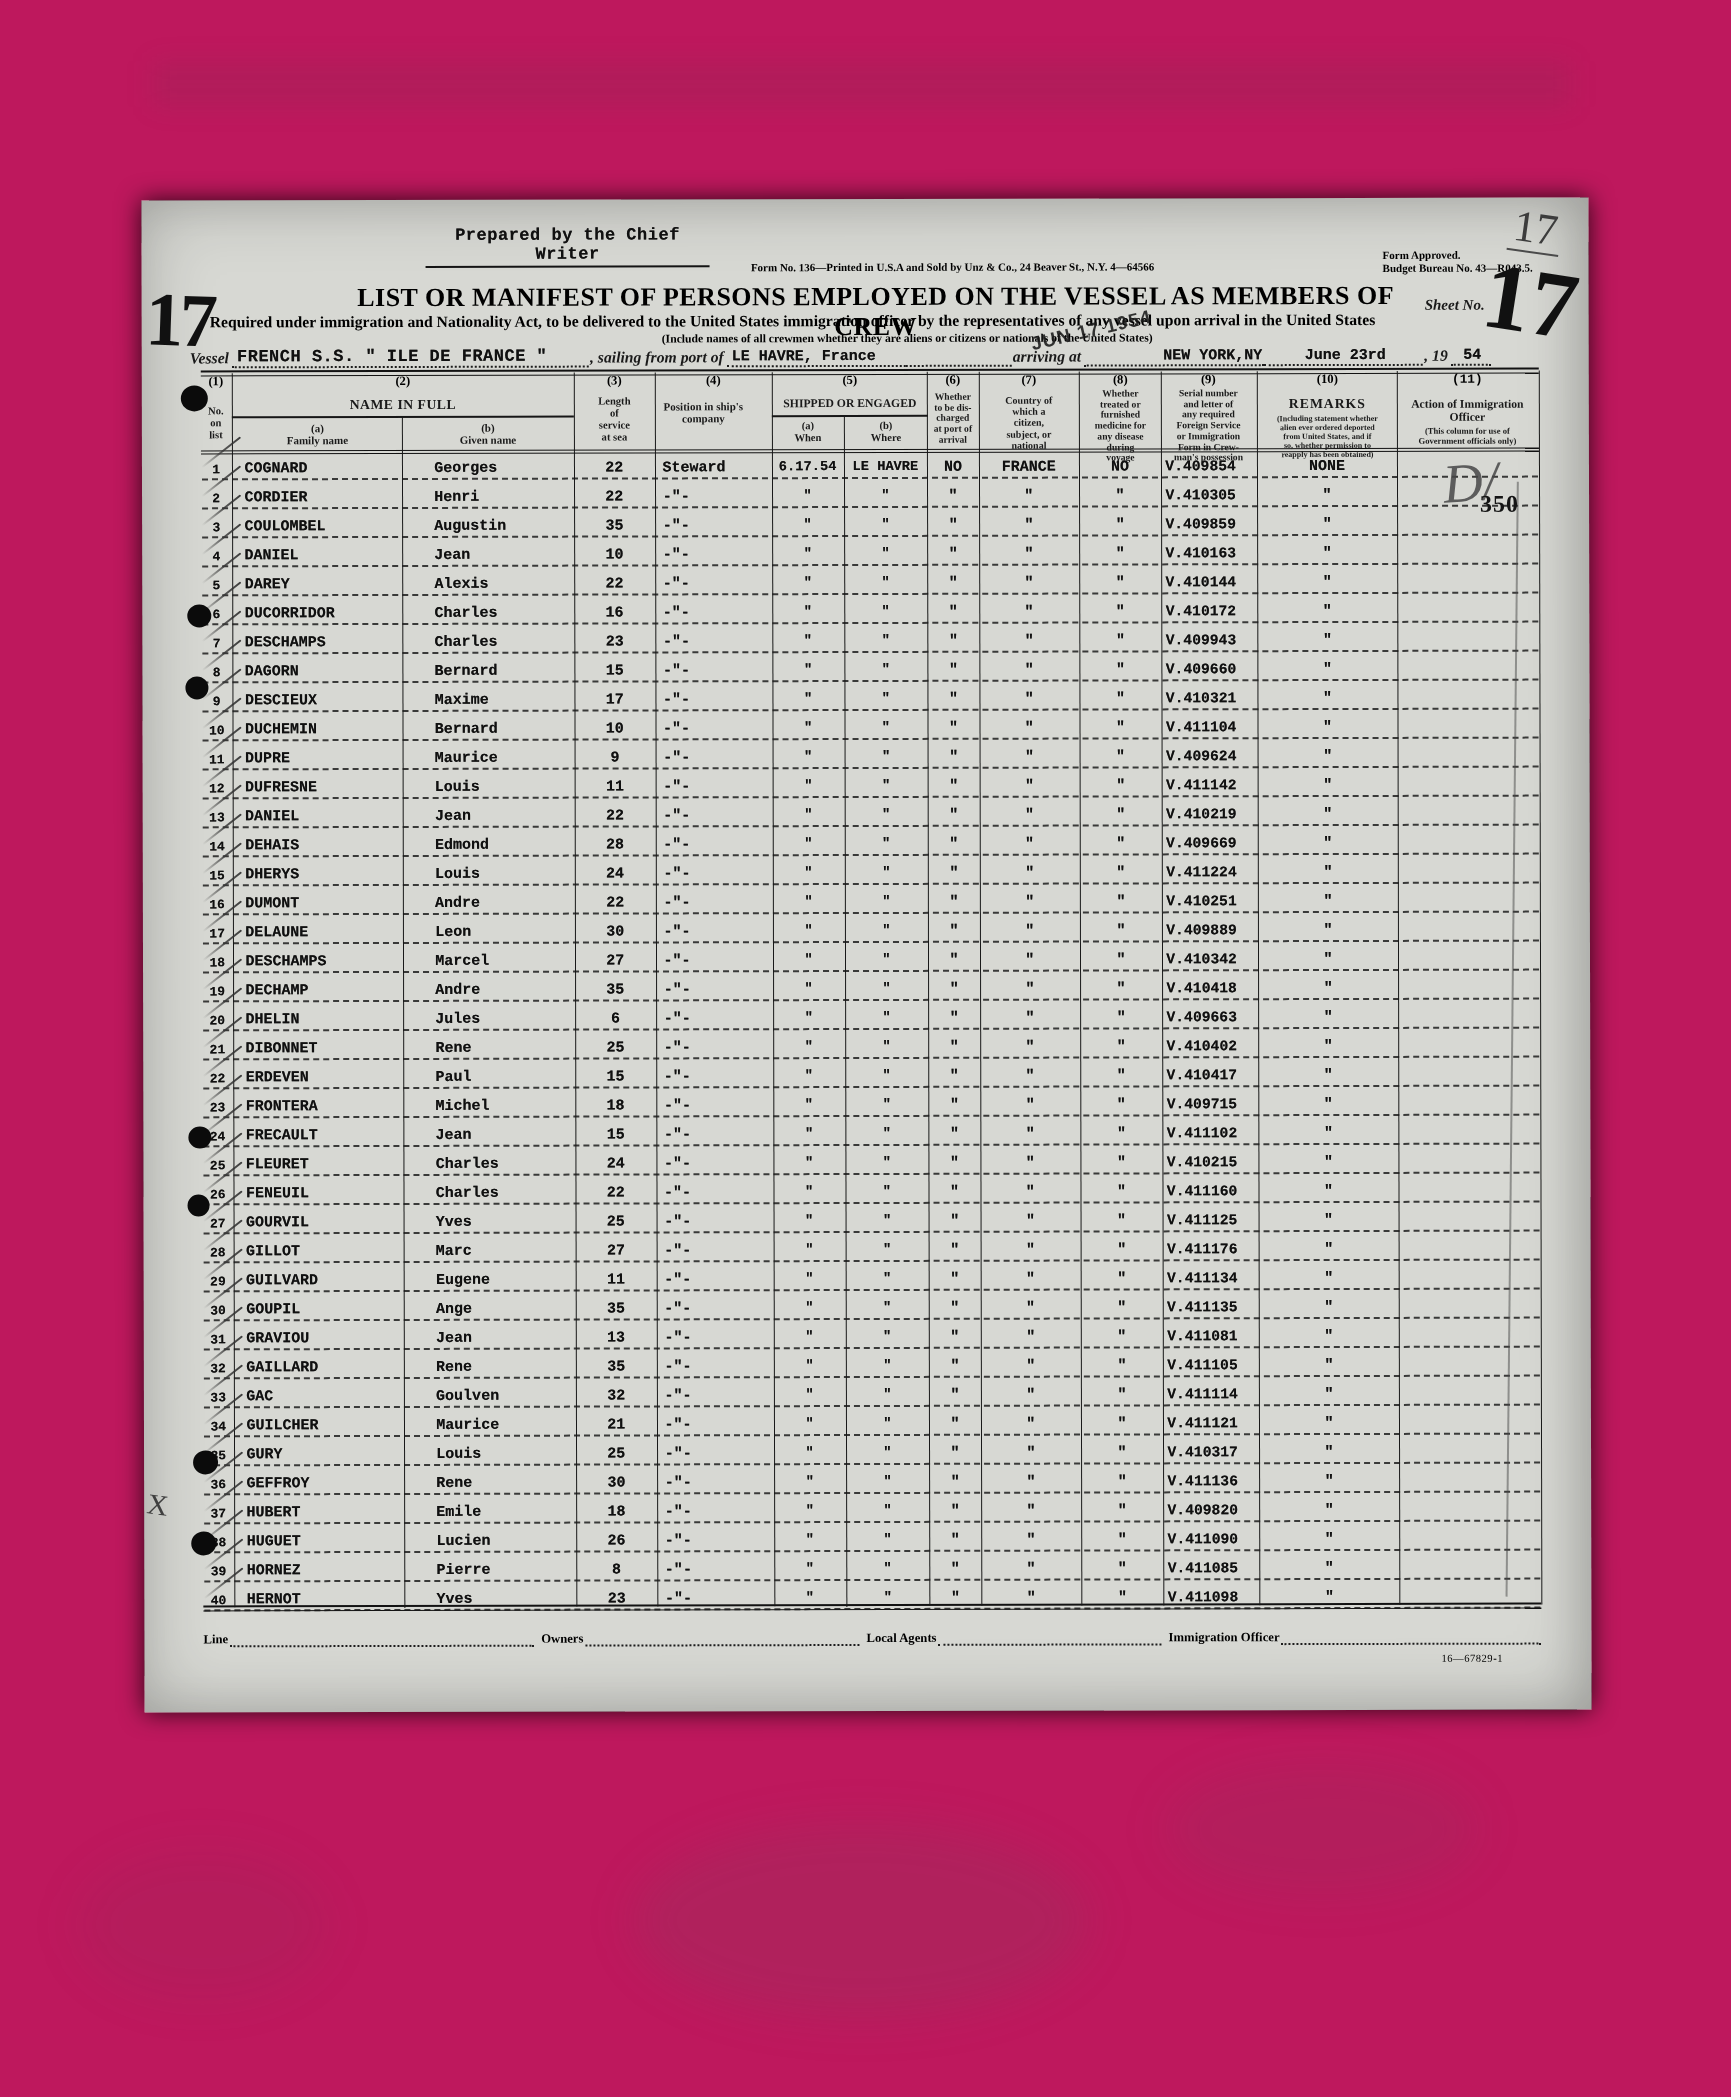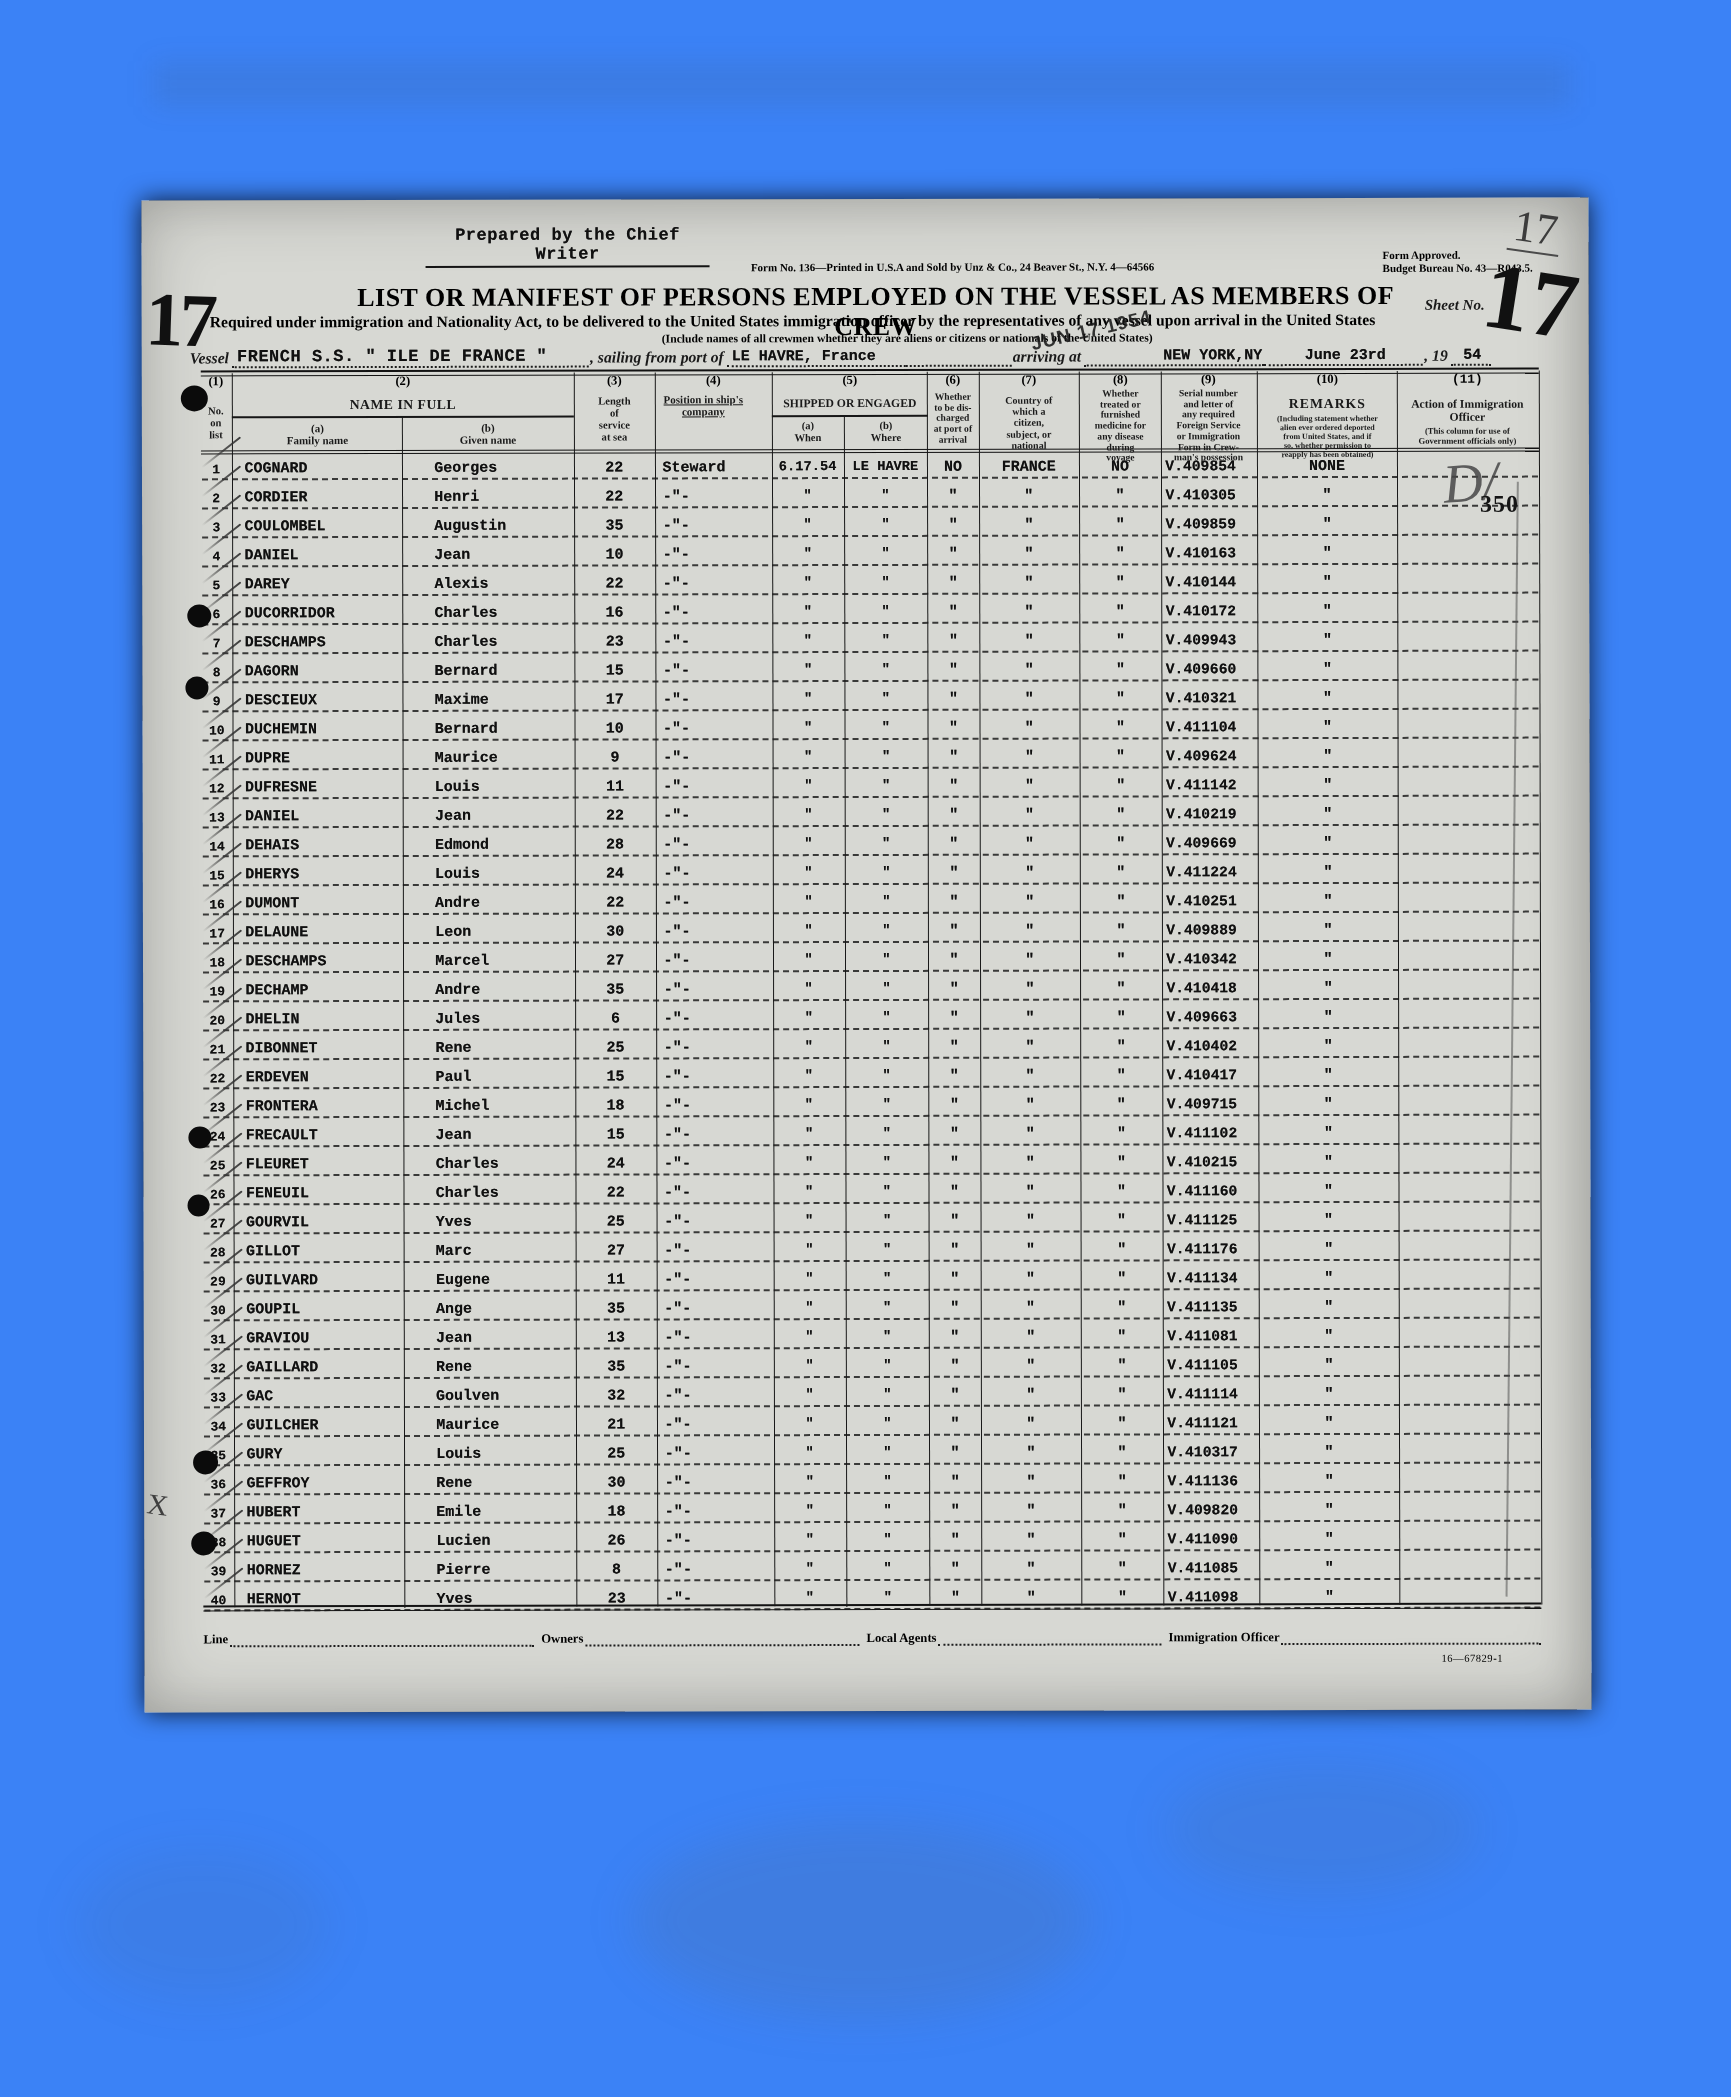--- a/index.html
+++ b/index.html
@@ -1,16 +1,16 @@
 <!DOCTYPE html>
 <html style="font-size:8px"><head>
 <meta charset="utf-8">
 <style>
   html,body{margin:0;padding:0;background:#060606;}
-  .stage{position:relative;width:1731px;height:2097px;background:#3b82f6;overflow:hidden;
+  .stage{position:relative;width:1731px;height:2097px;background:#be185d;overflow:hidden;
          font-family:"Liberation Serif",serif;}
   .smudge{position:absolute;border-radius:50%;filter:blur(23px);}
   .sm1{left:633px;top:1824px;width:456px;height:193px;background:rgba(95,95,95,.14);}
   .sm2{left:1165px;top:1763px;width:314px;height:132px;background:rgba(90,90,90,.10);}
   .sm3{left:76px;top:1849px;width:253px;height:152px;background:rgba(80,80,80,.08);}
   .sm4{left:152px;top:61px;width:1419px;height:46px;background:rgba(70,70,70,.10);filter:blur(12.7px);border-radius:4px;}
 
   .paper{position:absolute;left:143px;top:199px;width:1447px;height:1512px;background:#d7d8d3;
          transform:rotate(-0.12deg);
          box-shadow:inset 0 0 71px rgba(0,0,0,.22), inset -15px 0 41px rgba(0,0,0,.10), 0 0 25px rgba(0,0,0,.8);}
@@ -179,21 +179,21 @@
 list</div>
     <div class="abs hc" style="left:90px;width:342px;top:197px;font-size:13.7px;letter-spacing:0.5px;">NAME IN FULL</div>
     <div class="abs hc pre" style="left:90px;width:171px;top:222px;font-size:11px;">(a)
 Family name</div>
     <div class="abs hc pre" style="left:260px;width:172px;top:222px;font-size:11px;">(b)
 Given name</div>
     <div class="abs hc pre" style="left:432px;width:81px;top:196px;font-size:10.6px;">Length
 of
 service
 at sea</div>
-    <div class="abs hc pre" style="left:513px;width:97px;top:194px;font-size:11px;text-decoration:underline;">Position in ship's
+    <div class="abs hc pre" style="left:513px;width:97px;top:201px;font-size:11px;">Position in ship's
 company</div>
     <div class="abs hc" style="left:630px;width:156px;top:198px;font-size:11.7px;">SHIPPED OR ENGAGED</div>
     <div class="abs hc pre" style="left:630px;width:72px;top:221px;font-size:10.6px;">(a)
 When</div>
     <div class="abs hc pre" style="left:702px;width:84px;top:221px;font-size:10.6px;">(b)
 Where</div>
     <div class="abs hc pre" style="left:785px;width:52px;top:193px;font-size:9.6px;">Whether
 to be dis-
 charged
 at port of

